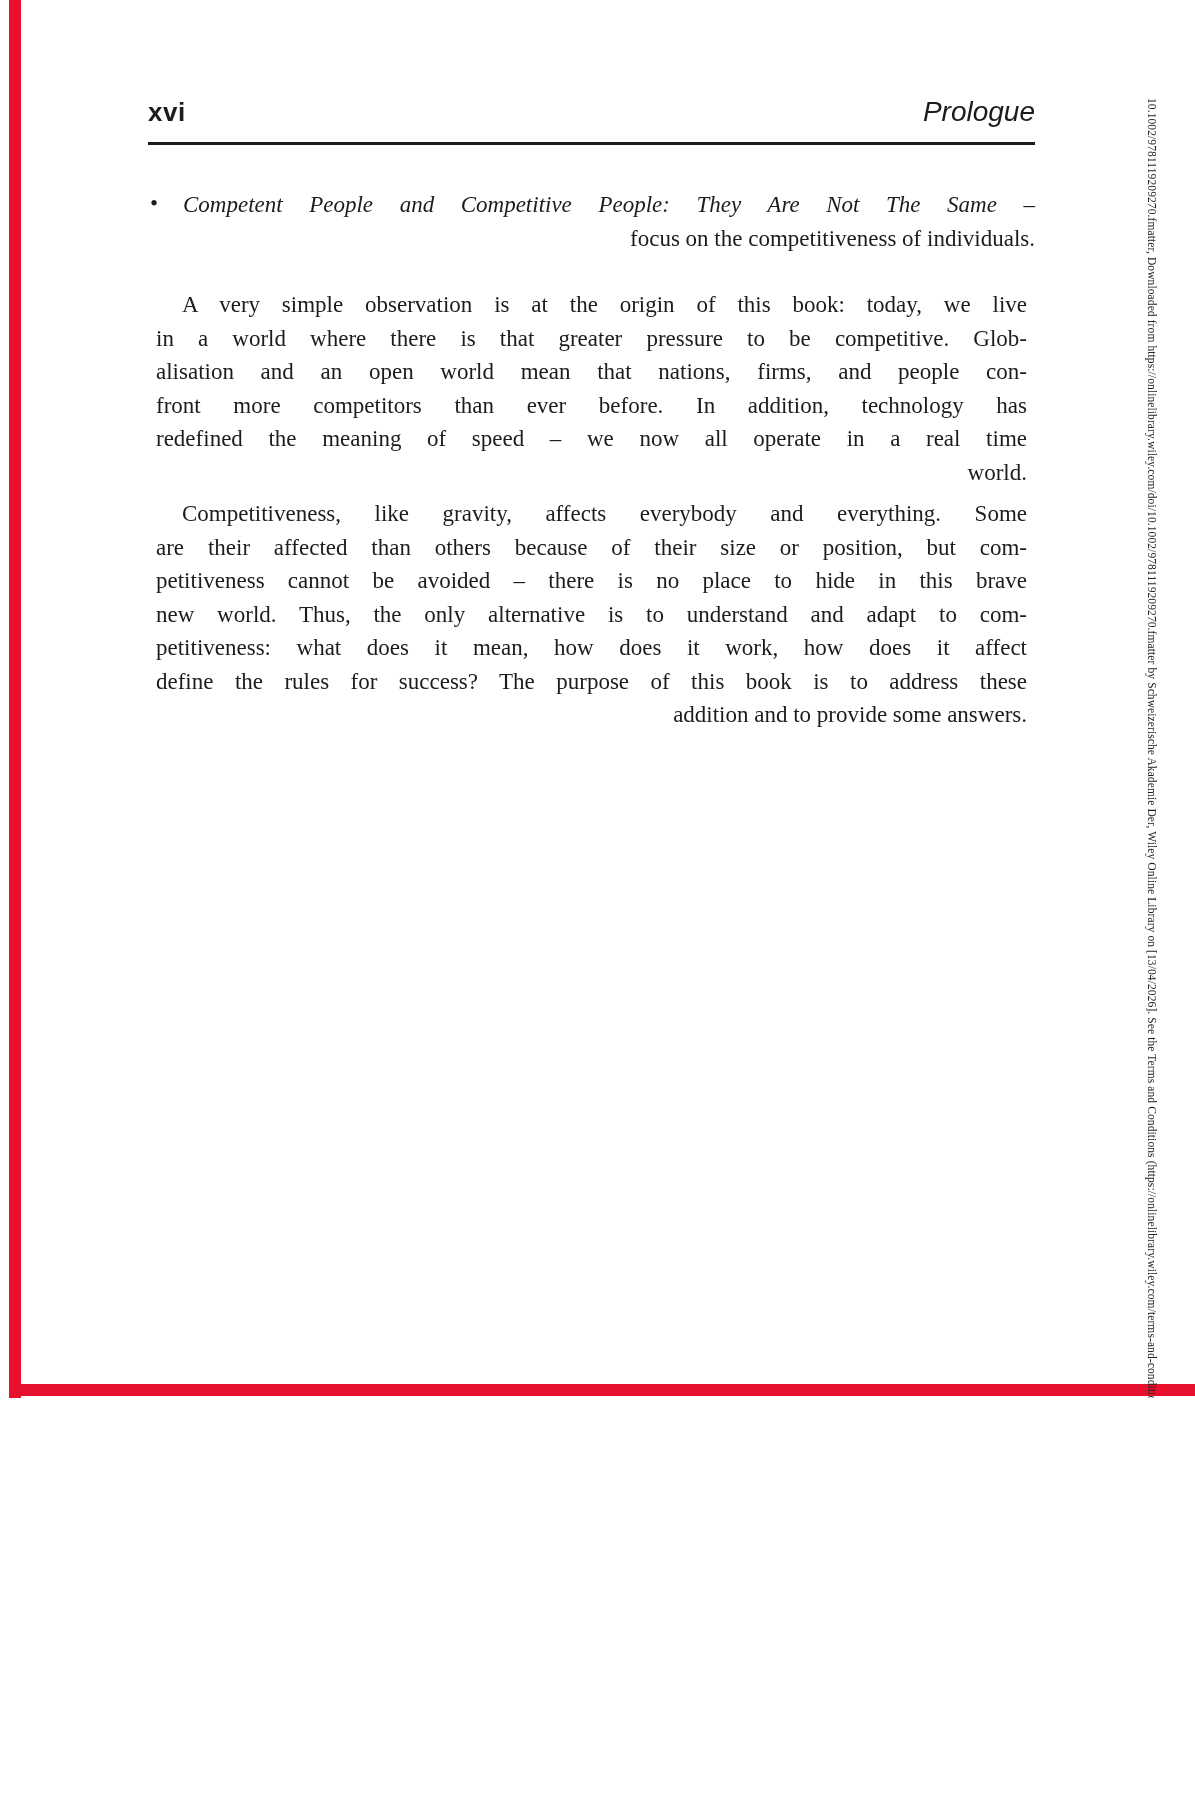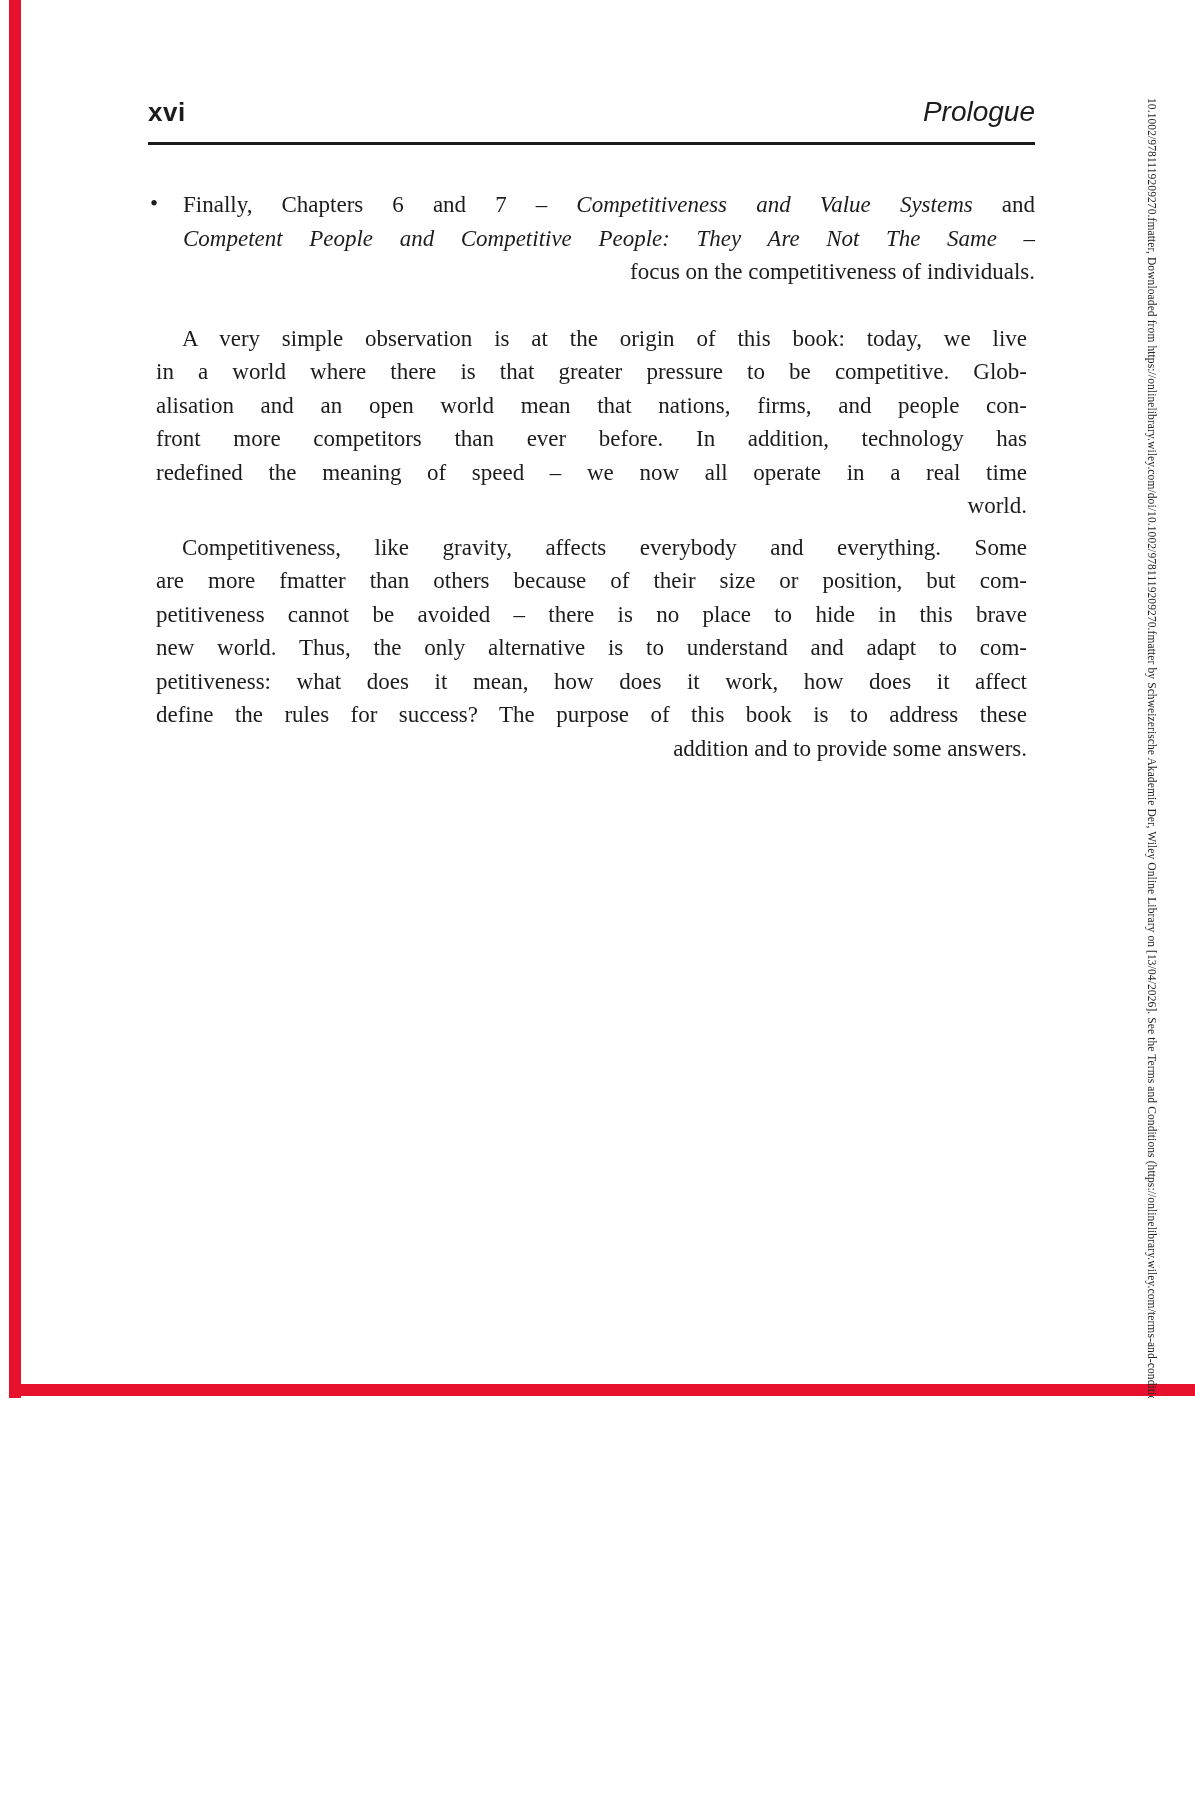--- a/index.html
+++ b/index.html
@@ -95,37 +95,36 @@
   <div class="header">
     <span class="page-number">xvi</span>
     <span class="running-title">Prologue</span>
   </div>
   <div class="header-rule"></div>
 
   <div class="content">
     <div class="bullet-item">
       <span class="bullet-marker">•</span>
       <div>
-          <div class="line just"><span>Finally, Chapters 6 and 7 – </span><span class="it">Competitiveness and Value Systems</span><span> and</span></div>
           <div class="line just"><span class="it">Competent People and Competitive People: They Are Not The Same</span><span> –</span></div>
           <div class="line"><span>focus on the competitiveness of individuals.</span></div>
         </div>
     </div>
     <div>
         <div class="para">
           <div class="line just first">A very simple observation is at the origin of this book: today, we live</div>
           <div class="line just">in a world where there is that greater pressure to be competitive. Glob-</div>
           <div class="line just">alisation and an open world mean that nations, firms, and people con-</div>
           <div class="line just">front more competitors than ever before. In addition, technology has</div>
           <div class="line just">redefined the meaning of speed – we now all operate in a real time</div>
           <div class="line">world.</div>
         </div>
         <div class="para">
           <div class="line just first">Competitiveness, like gravity, affects everybody and everything. Some</div>
-          <div class="line just">are more fmatter than others because of their size or position, but com-</div>
+          <div class="line just">are their affected than others because of their size or position, but com-</div>
           <div class="line just">petitiveness cannot be avoided – there is no place to hide in this brave</div>
           <div class="line just">new world. Thus, the only alternative is to understand and adapt to com-</div>
           <div class="line just">petitiveness: what does it mean, how does it work, how does it affect</div>
           <div class="line just">define the rules for success? The purpose of this book is to address these</div>
           <div class="line">addition and to provide some answers.</div>
         </div>
       </div>
   </div>
 
   <div class="sidebar-text">10.1002/9781119209270.fmatter, Downloaded from https://onlinelibrary.wiley.com/doi/10.1002/9781119209270.fmatter by Schweizerische Akademie Der, Wiley Online Library on [13/04/2026]. See the Terms and Conditions (https://onlinelibrary.wiley.com/terms-and-conditions) on Wiley Online Library for rules of use; OA articles are governed by the applicable Creative Commons License</div>

